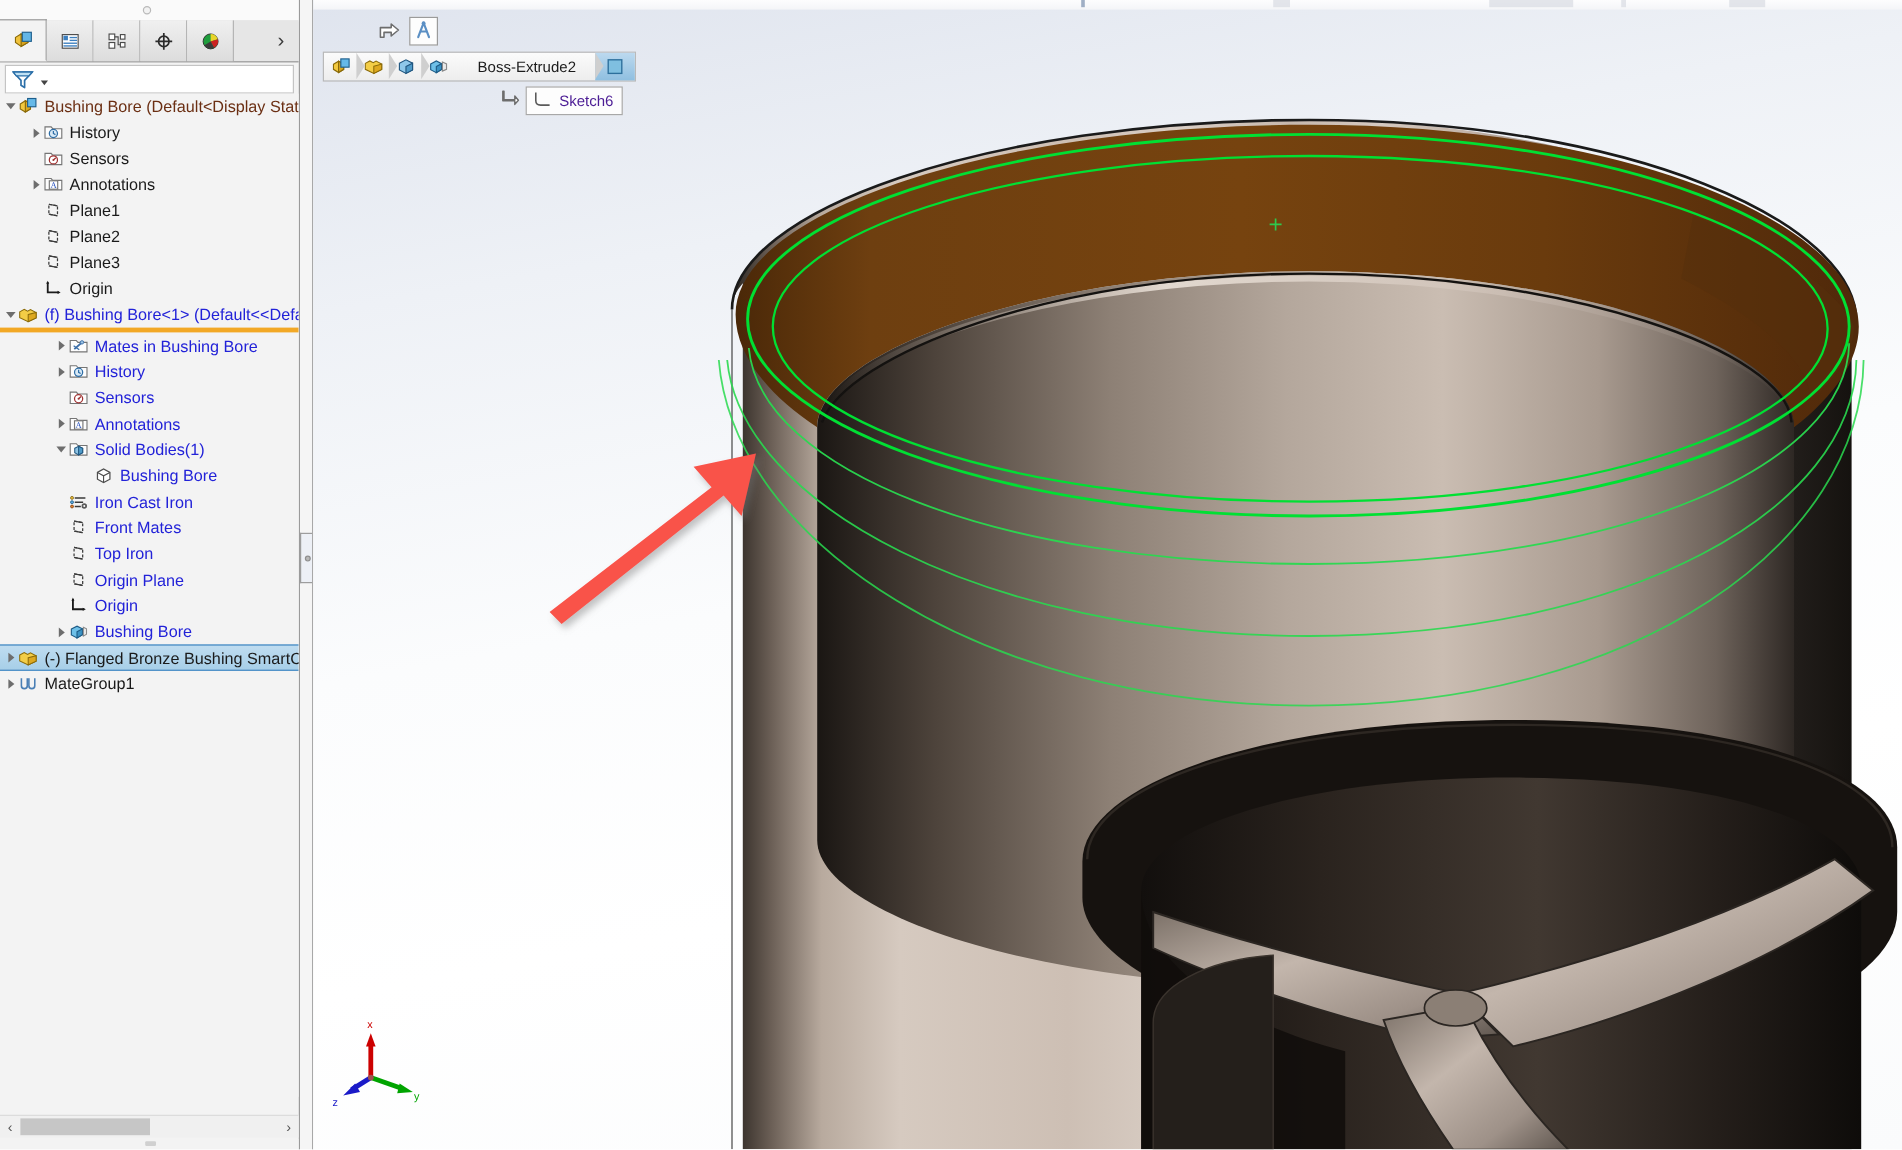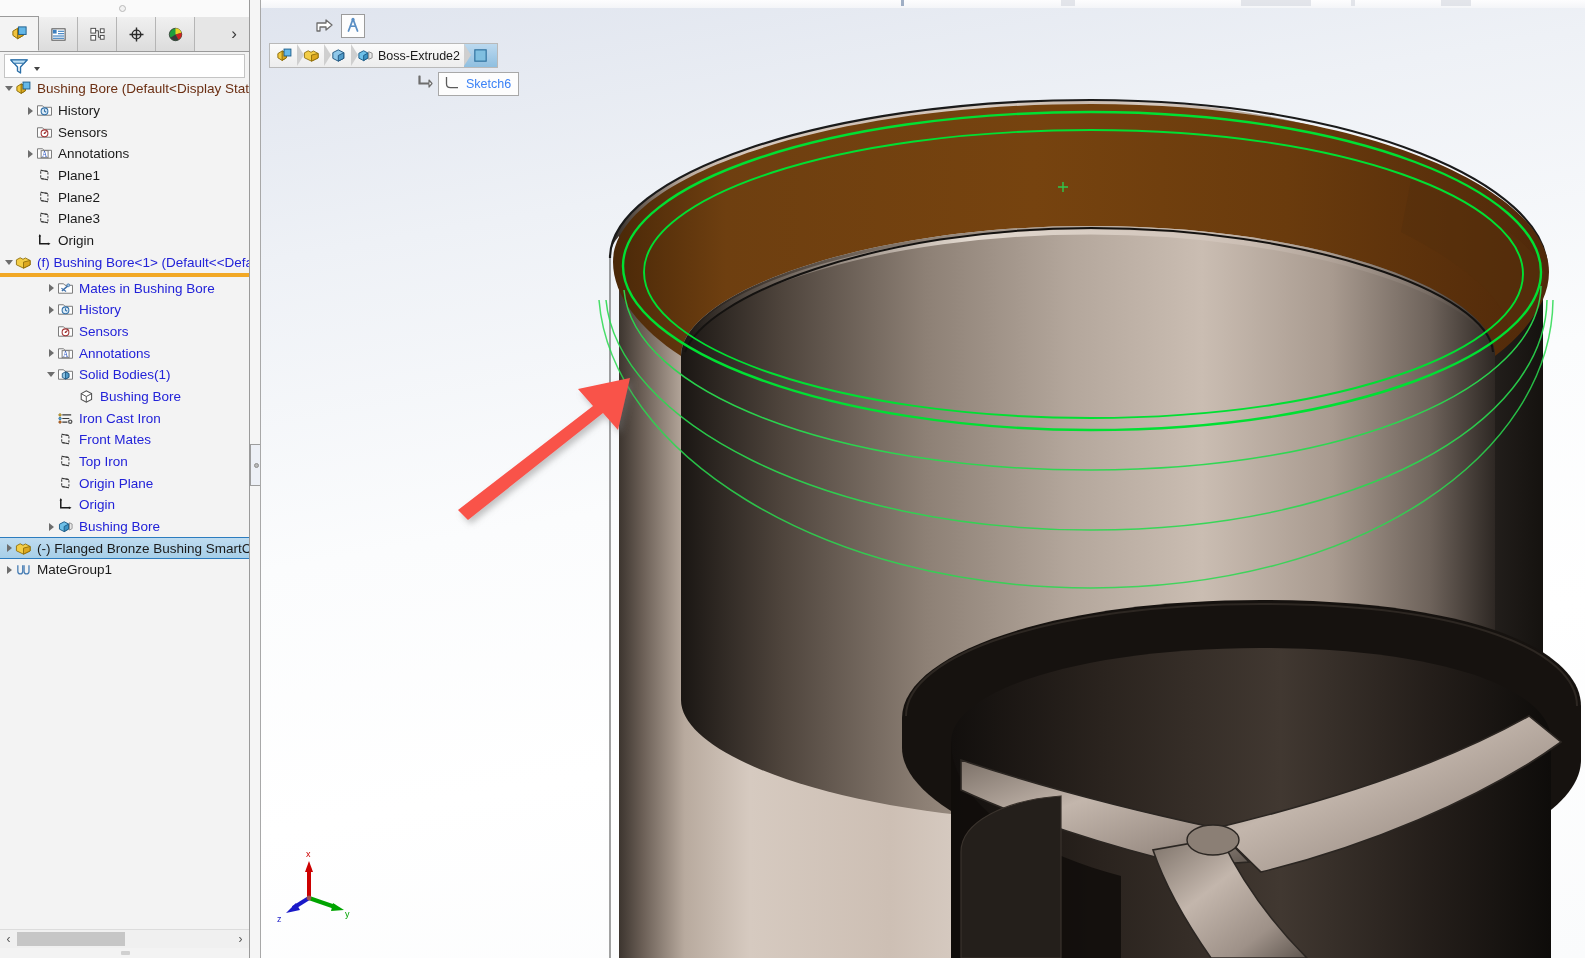--- a/index.html
+++ b/index.html
@@ -260,36 +260,36 @@
   .crumb::after {
     content: "";
     position: absolute; right: -7px; top: 0;
     width: 0; height: 0;
     border-top: 11.5px solid transparent;
     border-bottom: 11.5px solid transparent;
     border-left: 7px solid #cfcfcf;
     z-index: 2;
   }
   .crumb.last::after { display: none; }
-  .crumb.feature { padding-right: 4px; }
+  .crumb.feature { padding-right: 16px; gap: 20px; }
   .crumb.current {
     background: linear-gradient(#bcd9ef,#8fbfe0);
     padding: 0 8px;
   }
   #sketch-chip {
     position: absolute; left: 152px; top: 62px;
     display: flex; align-items: center; gap: 5px;
   }
   #sketch-chip .chip {
     display: flex; align-items: center; gap: 6px;
     padding: 2px 7px 2px 5px;
     border: 1px solid #a8a8a8;
     background: #fdfdfd;
     font-size: 12.5px;
-    color: #3b82f6;
+    color: #4c1d95;
     cursor: pointer;
   }
 
   
   #triad { position: absolute; left: 14px; top: 846px; width: 90px; height: 80px; z-index: 6; }
 
   
   #model { position: absolute; left: 0; top: 0; width: 1324px; height: 958px; }
   #overlay-arrow { position: absolute; left: 0; top: 0; width: 1324px; height: 958px; pointer-events: none; }
 </style>

